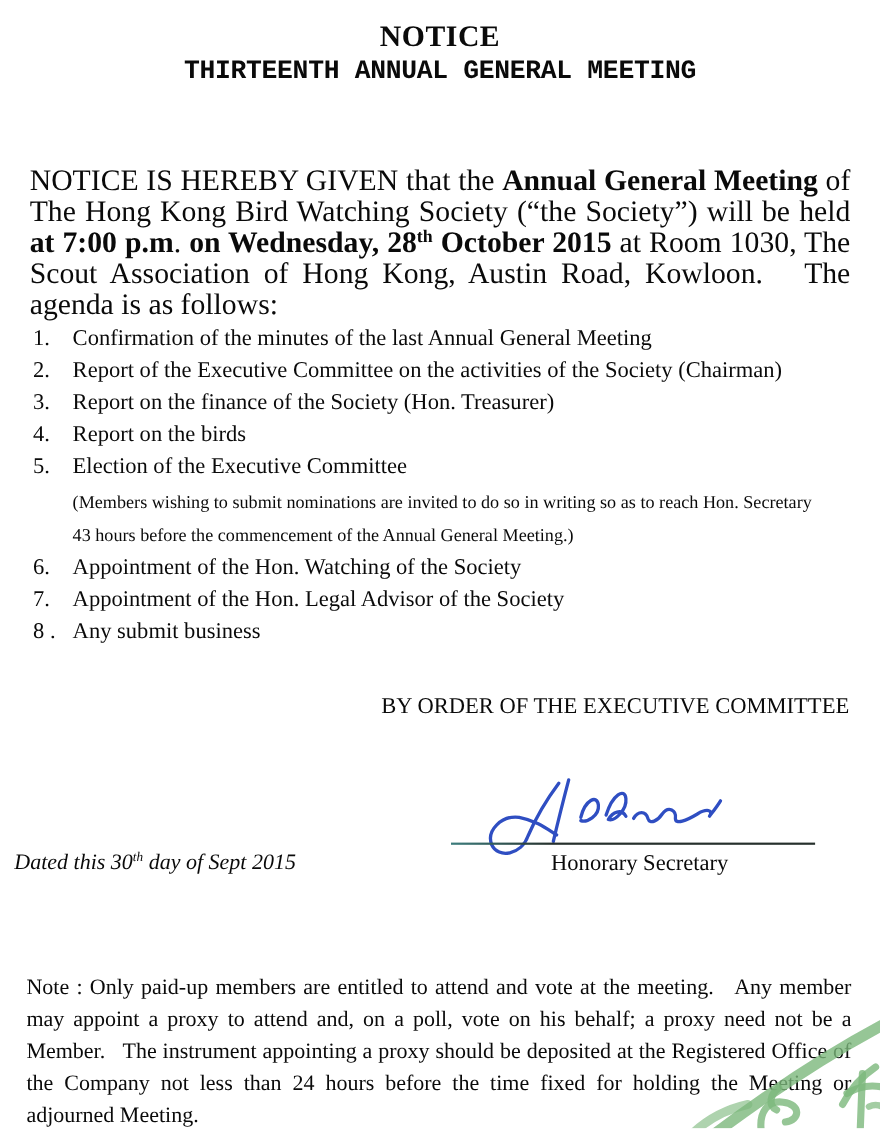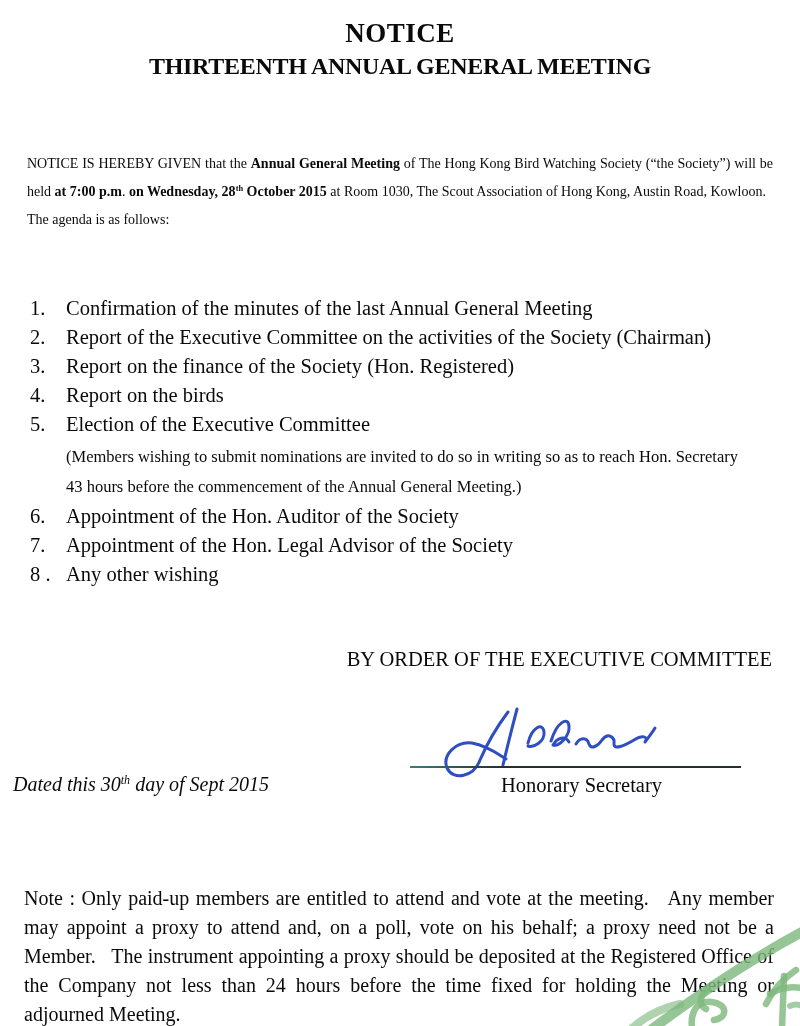--- a/index.html
+++ b/index.html
@@ -11,36 +11,36 @@
     position:relative;width:800px;height:1026px;overflow:hidden;
     background:var(--paper);color:var(--ink);
     font-family:"Liberation Serif","DejaVu Serif",serif;
   }
   .title{
     position:absolute;top:18px;left:0;width:100%;text-align:center;
     font-size:27px;font-weight:bold;letter-spacing:.5px;line-height:30px;
   }
   .subtitle{
     position:absolute;top:51px;left:0;width:100%;text-align:center;
-    font-family:Liberation Serif, serif;
+    font-family:Liberation Mono, monospace;
     font-size:24px;font-weight:bold;letter-spacing:-.3px;line-height:30px;
   }
   .intro{
     position:absolute;top:150px;left:27px;width:746px;
-    font-size:14px;line-height:28px;text-align:justify;
+    font-size:27px;line-height:28px;text-align:justify;
   }
   .agenda{position:absolute;top:294px;left:30px;width:742px;font-size:20.5px;}
   .row{display:flex;line-height:29px;}
   .num{flex:0 0 36px;}
   .itext{flex:1;}
   .subnote{
     margin:3px 0 1px 36px;width:672px;
     font-size:16.5px;line-height:29.5px;text-align:justify;
   }
-  .by-order{position:absolute;top:646px;right:28px;font-size:20.5px;line-height:26px;}
+  .by-order{position:absolute;top:629px;right:28px;font-size:20.5px;line-height:26px;}
   .sig-svg{position:absolute;left:438px;top:698px;}
   .sig-underline{
     position:absolute;left:410px;top:766px;width:331px;height:2px;
     background:linear-gradient(90deg,#3d7d7d 0%,var(--rule-dark) 28%,var(--rule-dark) 100%);
   }
   .sig-label{
     position:absolute;left:416px;top:771px;width:331px;
     text-align:center;font-size:20.5px;line-height:28px;
   }
   .dated{position:absolute;left:13px;top:769px;font-size:20px;line-height:30px;font-style:italic;}
@@ -65,42 +65,42 @@
     <div class="row">
       <span class="num">1.</span>
       <span class="itext">Confirmation of the minutes of the last Annual General Meeting</span>
     </div>
     <div class="row">
       <span class="num">2.</span>
       <span class="itext">Report of the Executive Committee on the activities of the Society (Chairman)</span>
     </div>
     <div class="row">
       <span class="num">3.</span>
-      <span class="itext">Report on the finance of the Society (Hon. Registered)</span>
+      <span class="itext">Report on the finance of the Society (Hon. Treasurer)</span>
     </div>
     <div class="row">
       <span class="num">4.</span>
       <span class="itext">Report on the birds</span>
     </div>
     <div class="row">
       <span class="num">5.</span>
       <span class="itext">Election of the Executive Committee</span>
     </div>
     <div class="subnote">(Members wishing to submit nominations are invited to do so in writing so as to reach Hon. Secretary 43 hours before the commencement of the Annual General Meeting.)</div>
     <div class="row">
       <span class="num">6.</span>
-      <span class="itext">Appointment of the Hon. Auditor of the Society</span>
+      <span class="itext">Appointment of the Hon. Watching of the Society</span>
     </div>
     <div class="row">
       <span class="num">7.</span>
       <span class="itext">Appointment of the Hon. Legal Advisor of the Society</span>
     </div>
     <div class="row">
       <span class="num">8 .</span>
-      <span class="itext">Any other wishing</span>
+      <span class="itext">Any submit business</span>
     </div>
   </div>
 
   <div class="by-order">BY ORDER OF THE EXECUTIVE COMMITTEE</div>
 
   <svg class="sig-svg" width="222" height="86" viewBox="0 0 222 86" aria-hidden="true">
     <g fill="none" style="stroke:var(--signature-blue)" stroke-width="3" stroke-linecap="round" stroke-linejoin="round">
       <path d="M 70 14 C 58 30, 48 48, 42 62 C 36 79, 15 83, 9 70 C 4 57, 18 43, 34 45 C 50 48, 60 56, 68 61"></path>
       <path d="M 79 11 C 74 30, 69 50, 65 67"></path>
       <path d="M 90 45 C 94 29, 105 24, 106 34 C 107 44, 95 50, 90 48"></path>

